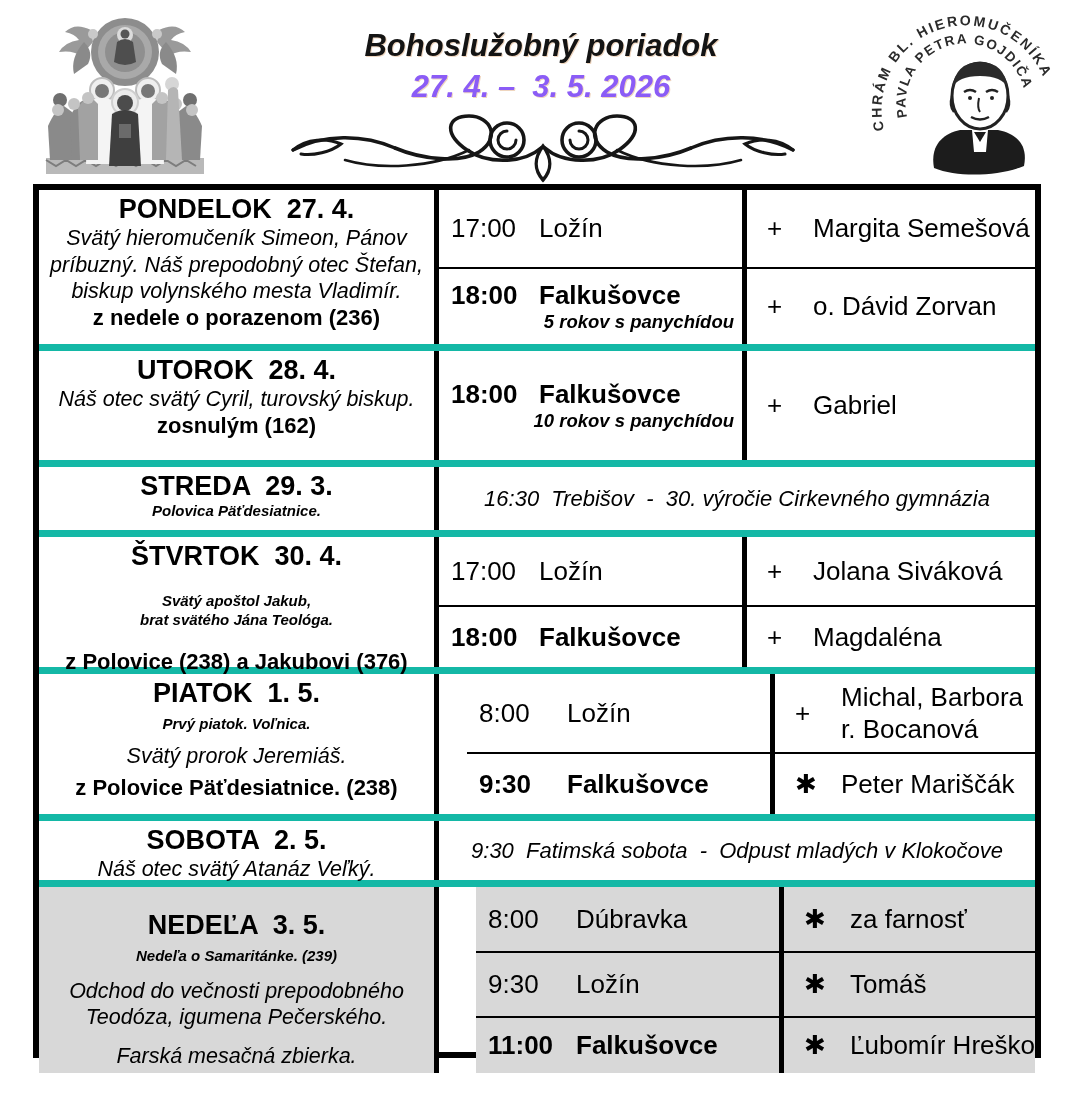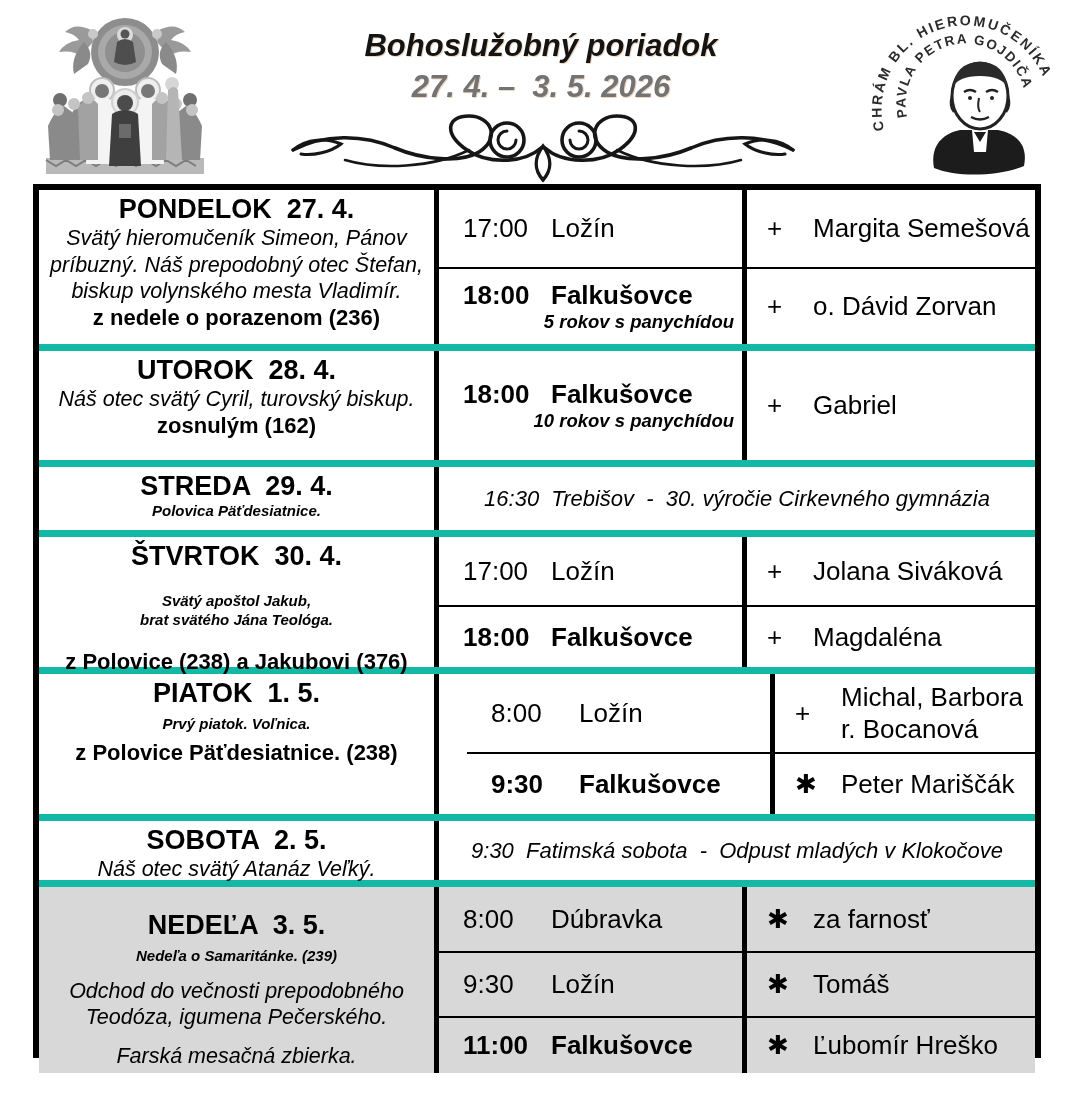--- a/index.html
+++ b/index.html
@@ -2,36 +2,36 @@
 <html><head>
 <meta charset="utf-8">
 <style>
   html,body{margin:0;padding:0;background:#ffffff;}
   body{width:1078px;height:1120px;position:relative;font-family:"Liberation Sans",sans-serif;color:#000;overflow:hidden;}
 
   
   .icon-wrap{position:absolute;left:44px;top:8px;width:162px;height:168px;}
   .title-block{position:absolute;left:276px;top:28px;width:530px;text-align:center;}
   .title-line1{font-size:31px;font-weight:bold;font-style:italic;color:#141414;white-space:pre-wrap;text-shadow:1px 1px 0 rgba(190,90,0,.25);}
-  .title-line2{font-size:31px;font-weight:bold;font-style:italic;color:#737373;margin-top:5px;white-space:pre-wrap;text-shadow:1px 1px 0 rgba(190,90,0,.25);}
+  .title-line2{font-size:31px;font-weight:bold;font-style:italic;color:#8b5cf6;margin-top:5px;white-space:pre-wrap;text-shadow:1px 1px 0 rgba(190,90,0,.25);}
   .flourish{position:absolute;left:283px;top:104px;width:520px;height:80px;}
   .logo-wrap{position:absolute;left:864px;top:0px;width:200px;height:180px;}
 
   
   .tbl{position:absolute;left:33px;top:184px;width:1008px;height:874px;border:6px solid #000;
        box-sizing:border-box;display:flex;flex-direction:column;background:#fff;}
   .day{display:flex;border-bottom:7px solid #14b8a6;box-sizing:border-box;flex:none;}
-  .day.last{border-bottom:none;flex:1;}
+  .day.last{border-bottom:none;flex:1;gap:37px;}
   .left{width:400px;border-right:5px solid #000;box-sizing:border-box;display:flex;flex-direction:column;
         align-items:center;justify-content:flex-start;padding:3px 8px;text-align:center;box-sizing:border-box;}
   .rightarea{flex:1;display:flex;flex-direction:column;}
   .subrow{display:flex;border-bottom:2px solid #000;box-sizing:border-box;flex:1;}
   .subrow.lastsub{border-bottom:none;}
   .timecell{width:308px;border-right:5px solid #000;box-sizing:border-box;display:flex;flex-direction:column;
-            justify-content:center;padding-left:24px;padding-right:8px;}
+            justify-content:center;padding-left:12px;padding-right:8px;}
   .namecell{flex:1;display:flex;align-items:center;padding-left:20px;}
   .mergedcell{flex:1;display:flex;align-items:center;justify-content:center;font-style:italic;font-size:22px;
               white-space:pre-wrap;padding:0 6px;text-align:center;}
   .grey-row .left,.grey-row .timecell,.grey-row .namecell{background:#d8d8d8;}
 
   .day-name{font-weight:bold;font-size:27px;white-space:pre-wrap;line-height:1.15;margin-top:1px;}
   .feast-i{font-style:italic;font-size:21.5px;line-height:1.24;white-space:pre-line;}
   .feast-bi{font-style:italic;font-weight:bold;font-size:15px;line-height:1.24;white-space:pre-line;}
   .rubric{font-weight:bold;font-size:22px;line-height:1.2;}
   .mt4{margin-top:20px;text-align:center;} .mt6{margin-top:6px;} .mt9{margin-top:9px;} .mt12{margin-top:12px;}
@@ -220,21 +220,21 @@
         <div class="namecell">
           <span class="sym">+</span>
           <span class="iname">Gabriel</span>
         </div>
       </div>
     </div>
   </div>
 
   <div class="day" style="height:70px;">
     <div class="left">
-      <div class="day-name">STREDA  29. 4.</div>
+      <div class="day-name">STREDA  29. 3.</div>
       <div class="feast-bi">Polovica Päťdesiatnice.</div>
     </div>
     <div class="rightarea">
       <div class="mergedcell">16:30  Trebišov  -  30. výročie Cirkevného gymnázia</div>
     </div>
   </div>
 
   <div class="day" style="height:137px;">
     <div class="left">
       <div class="day-name">ŠTVRTOK  30. 4.</div>
@@ -267,20 +267,21 @@
           <span class="iname">Magdaléna</span>
         </div>
       </div>
     </div>
   </div>
 
   <div class="day" style="height:147px;gap:28px;">
     <div class="left">
       <div class="day-name">PIATOK  1. 5.</div>
       <div class="feast-bi mt6">Prvý piatok. Voľnica.</div>
+      <div class="feast-i mt9">Svätý prorok Jeremiáš.</div>
       <div class="rubric mt6">z Polovice Päťdesiatnice. (238)</div>
     </div>
     <div class="rightarea">
       <div class="subrow" style="height:80px;flex:none;">
         <div class="timecell">
           <div class="svc-line">
             <span class="svc-time">8:00</span>
             <span>Ložín</span>
           </div>
         </div>

